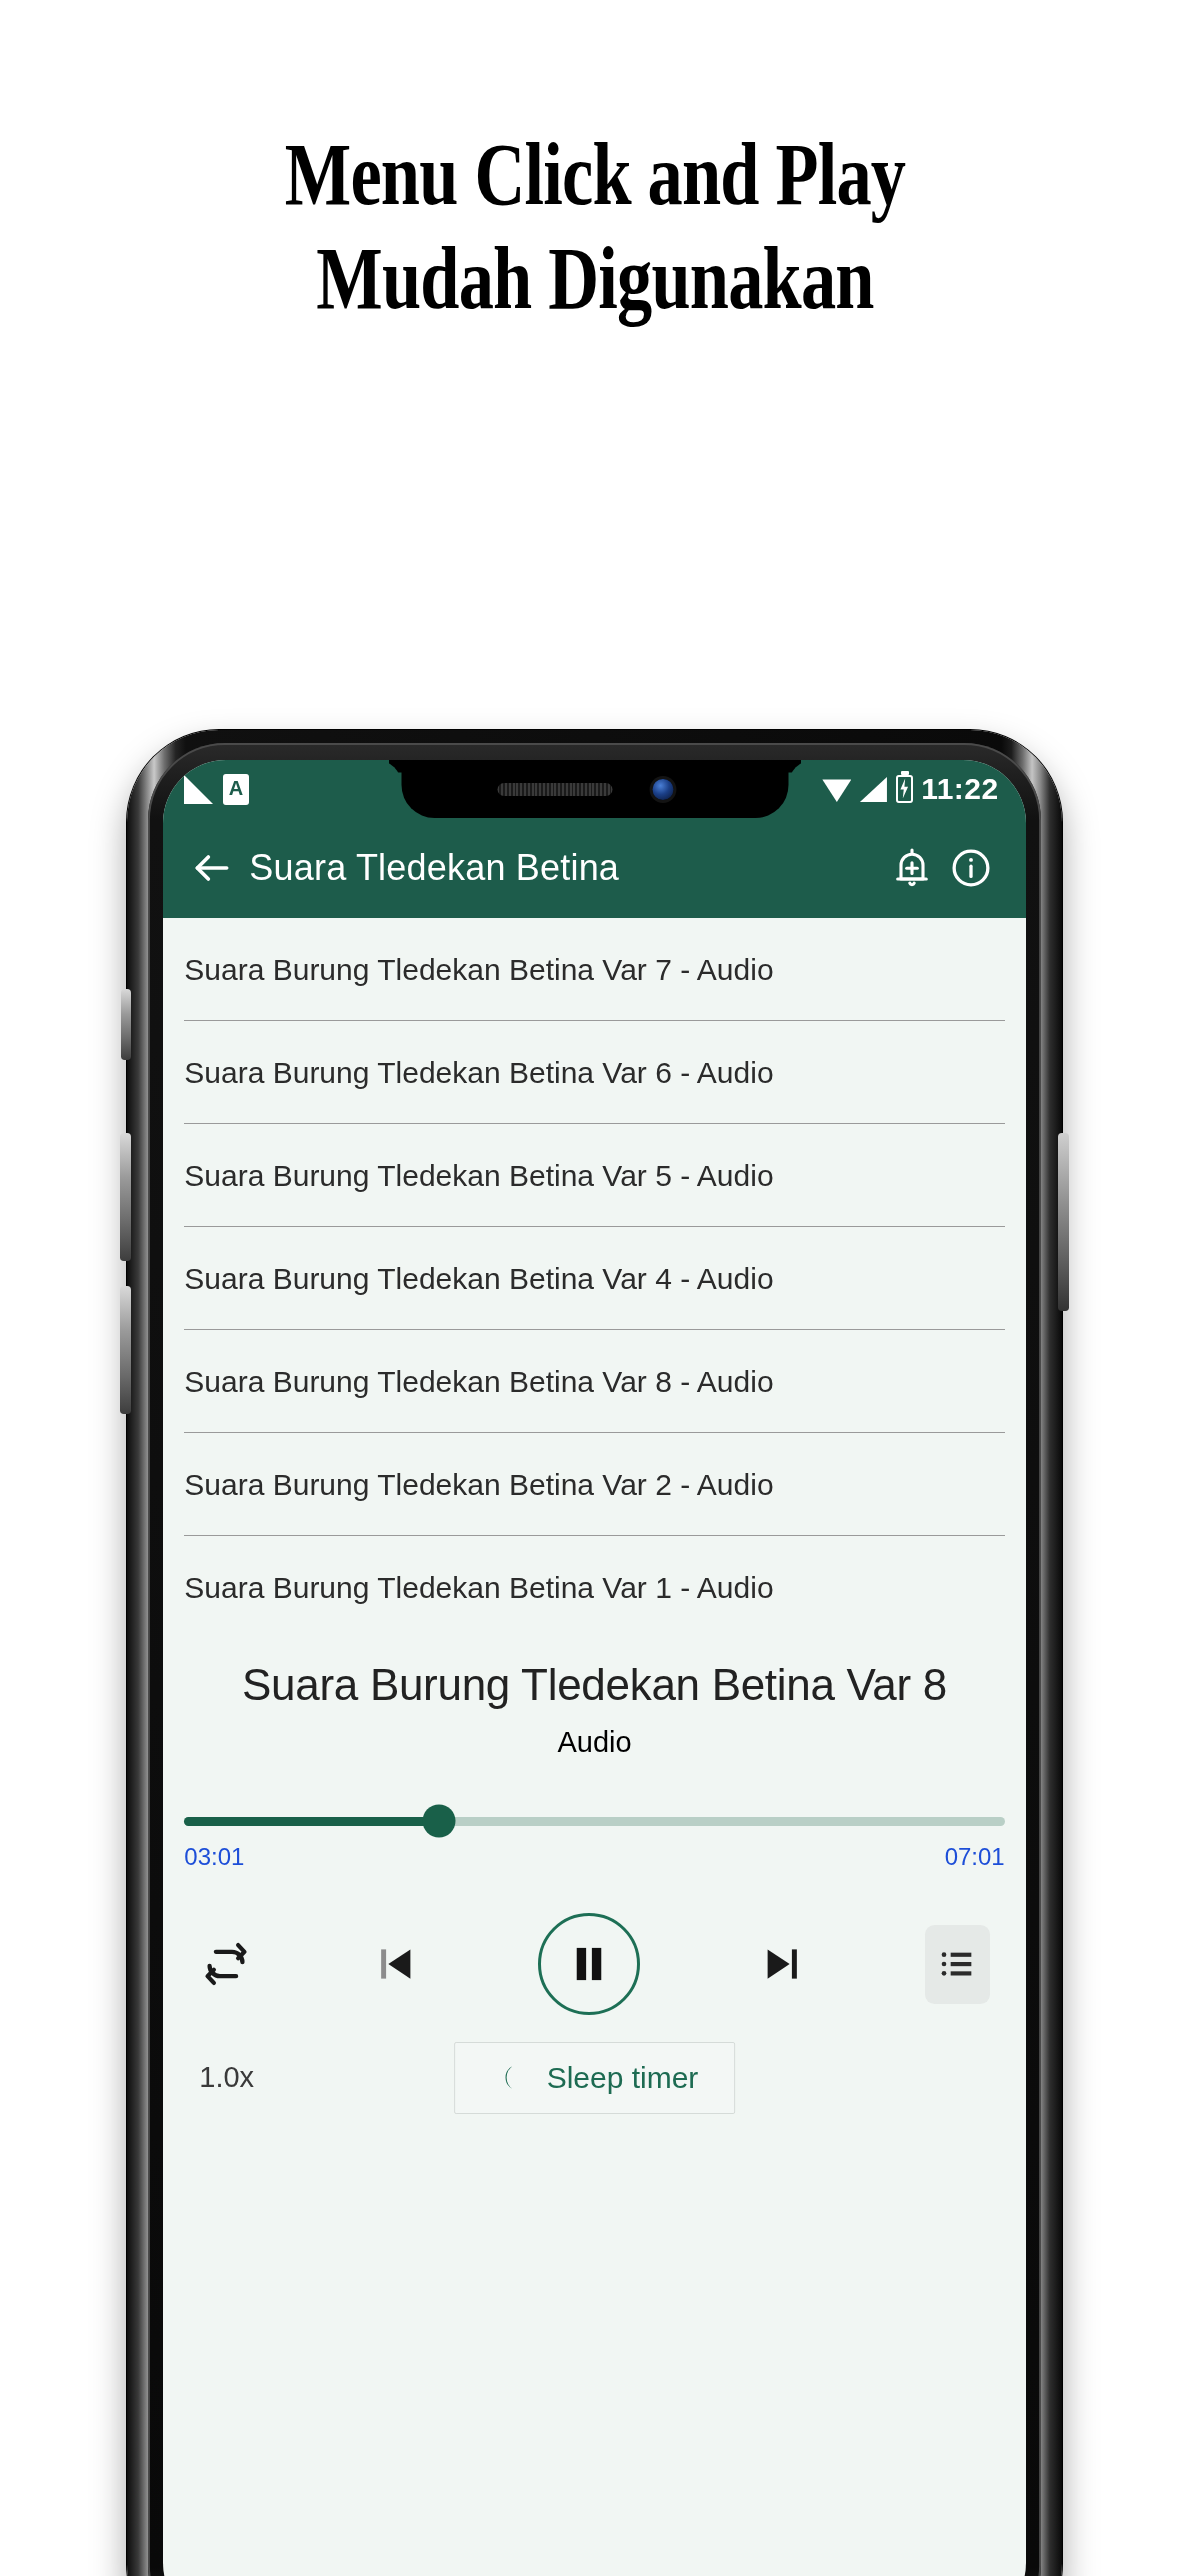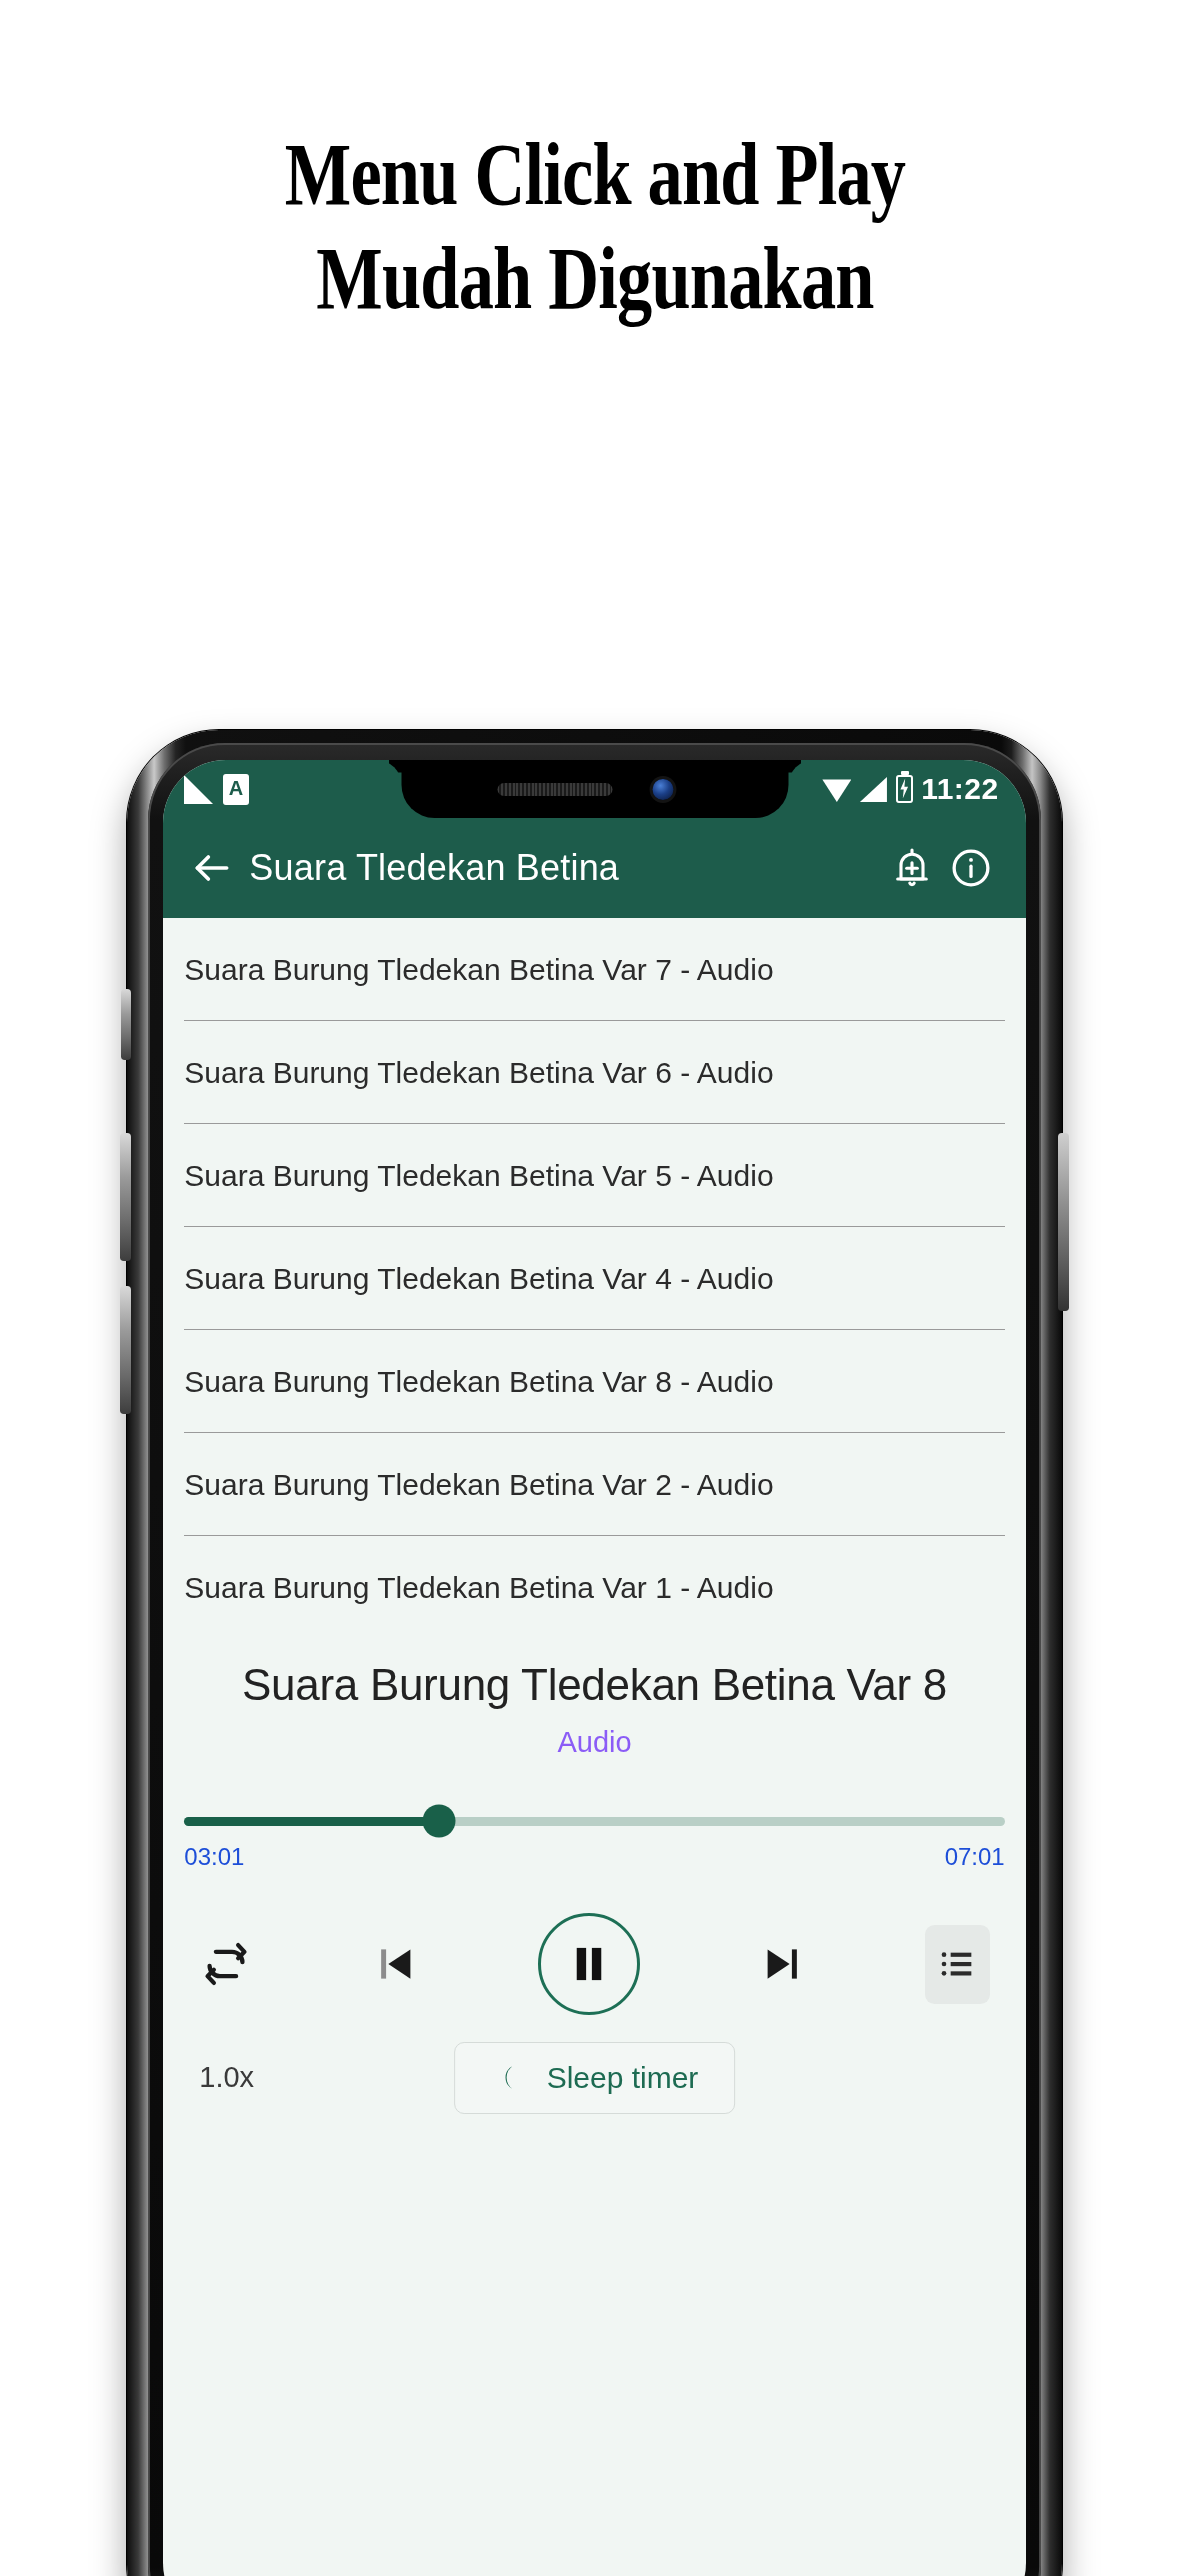--- a/index.html
+++ b/index.html
@@ -229,21 +229,21 @@
   .nowplaying { padding: 21px 21px 0; text-align: center; }
   .np-title {
     font-size: 44px;
     color: #222222;
     font-weight: 400;
     letter-spacing: -0.3px;
     white-space: nowrap;
   }
   .np-subtitle {
     font-size: 29px;
-    color: #8b5cf6;
+    color: #000000;
     margin-top: 15.3px;
   }
 
   
   .seek-wrap { padding: 0 21px; margin-top: 58px; }
   .seek-track {
     position: relative;
     height: 9.6px;
     border-radius: 5.8px;
     background: #b9cfc6;
@@ -308,21 +308,21 @@
     color: #3a3a3a;
   }
   .sleep-btn {
     position: absolute;
     left: 50%;
     transform: translateX(-50%);
     display: flex;
     align-items: center;
     gap: 27px;
     border: 1.9px solid #d5dbd8;
-    border-radius: 10px;
+    border-radius: 2px;
     background: #f3f7f5;
     padding: 18px 36px;
   }
   .sleep-btn .moon { width: 29px; height: 33px; flex: 0 0 auto; }
   .sleep-btn .moon svg { width: 100%; height: 100%; display: block; }
   .sleep-btn .sleep-text {
     font-size: 30px;
     color: #1d6b52;
     white-space: nowrap;
   }

